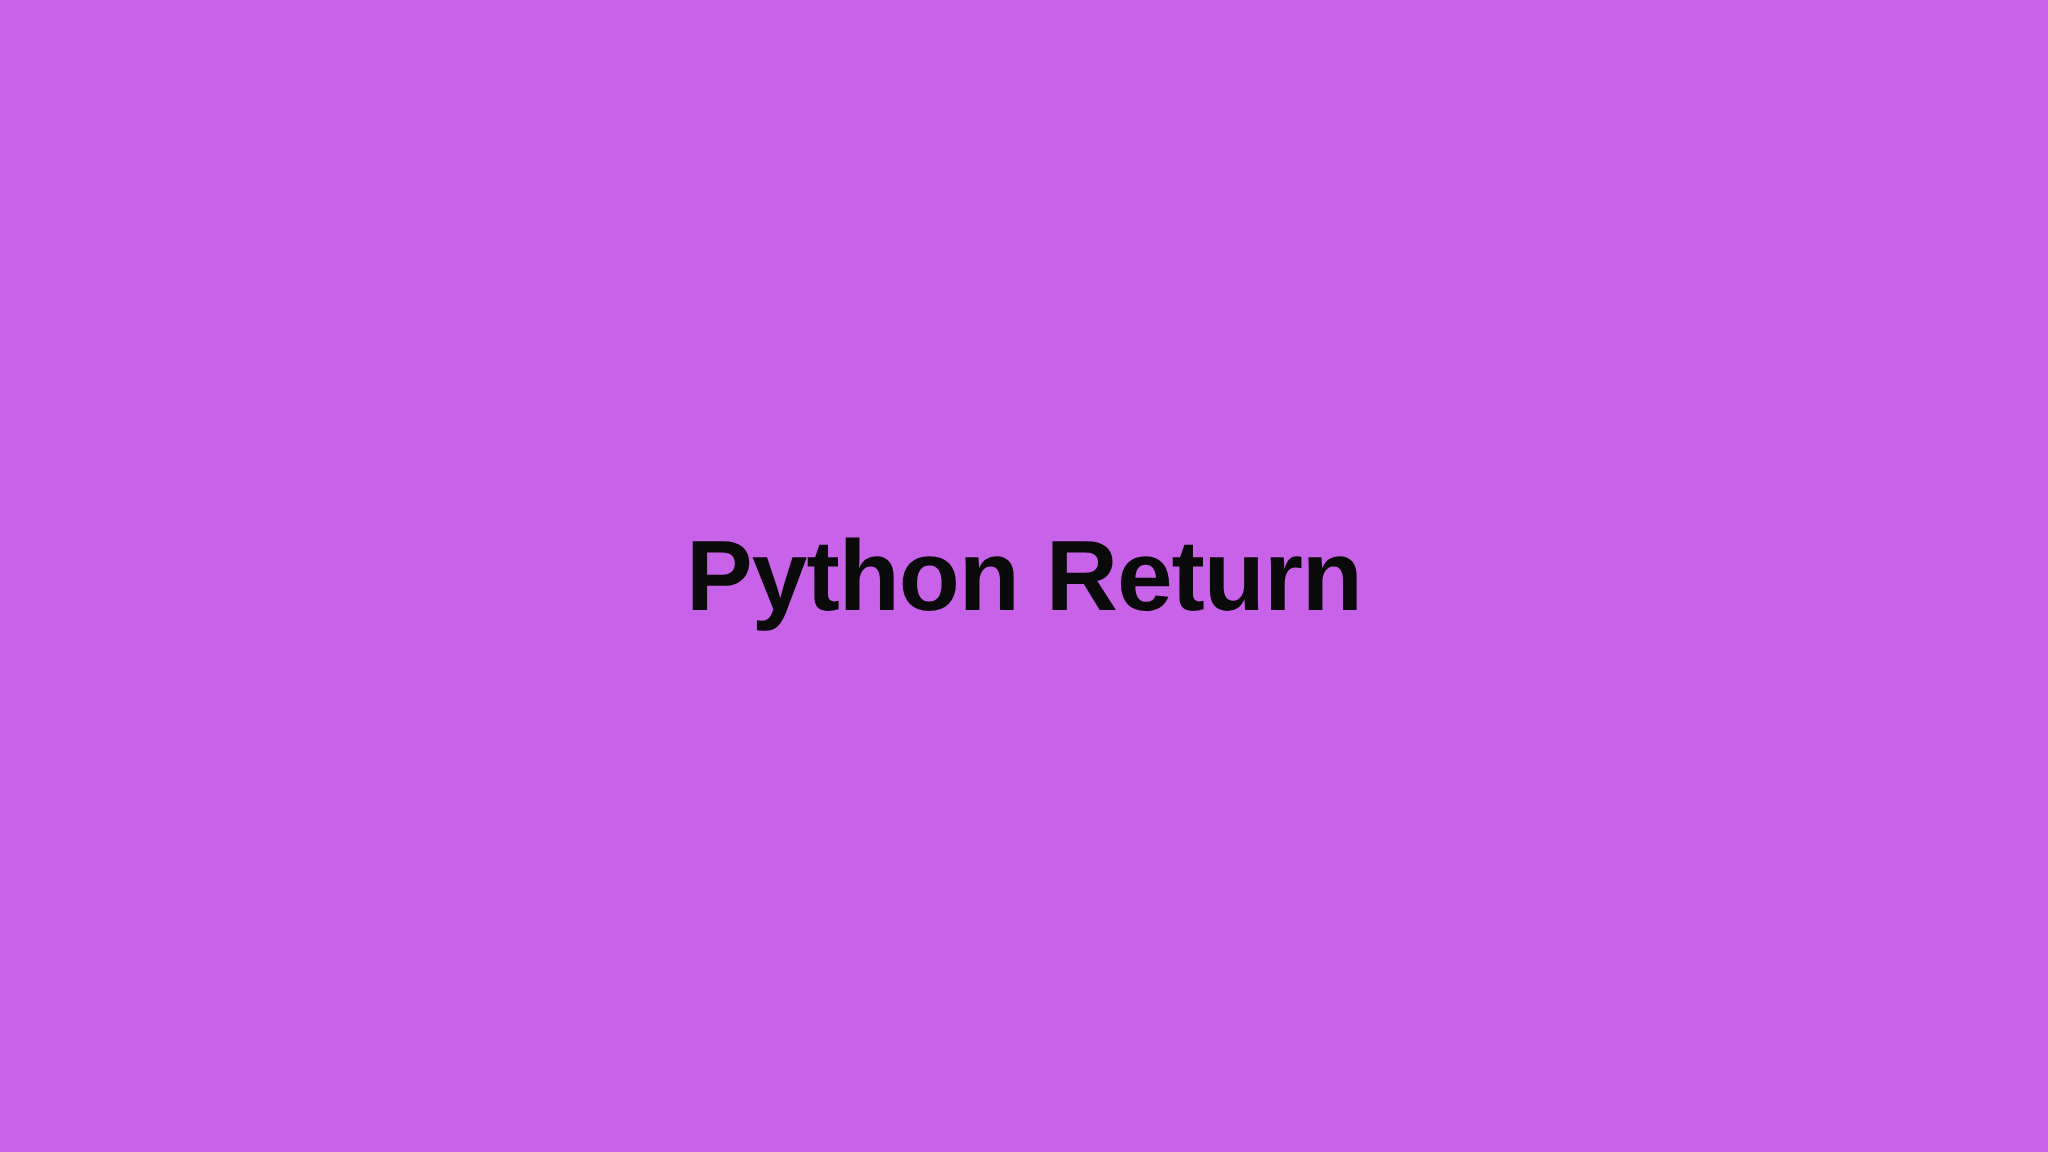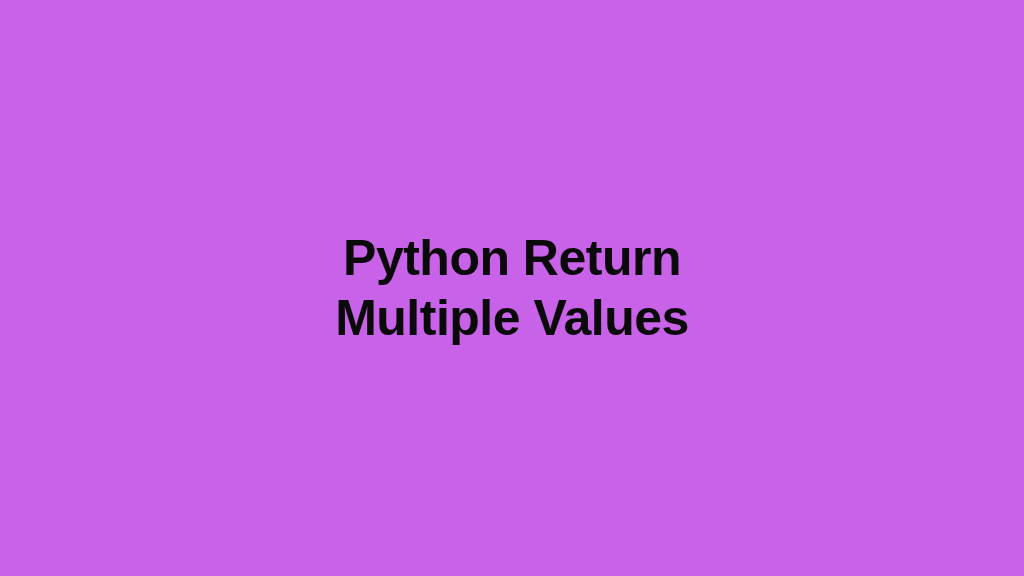--- a/index.html
+++ b/index.html
@@ -23,14 +23,13 @@
       text-align: center;
       line-height: 1.2;
       letter-spacing: -0.5px;
     }
   </style>
 </head>
 <body>
 
 <div class="title">
   <div>Python Return</div>
-  <div>Multiple Values</div>
 </div>
 
 </body></html>

